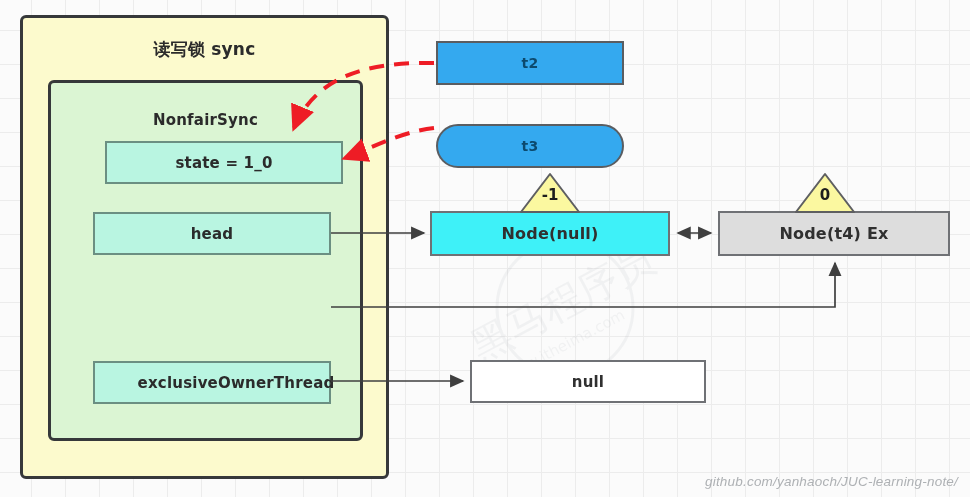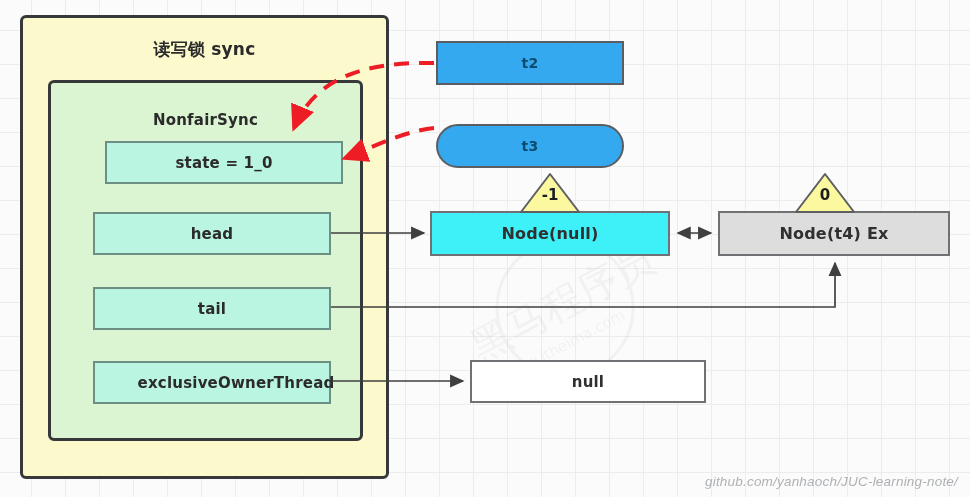--- a/index.html
+++ b/index.html
@@ -153,23 +153,20 @@
   <div class="box inner-sync">
     <span>NonfairSync</span>
   </div>
 
   <div class="box field f1">
     <span>state = 1_0</span>
   </div>
   <div class="box field f2">
     <span>head</span>
   </div>
-  <div class="box field f3">
-    <span>tail</span>
-  </div>
   <div class="box field f4">
     <span>exclusiveOwnerThread</span>
   </div>
 
   <div class="box thread-box t2">
     <span>t2</span>
   </div>
   <div class="box thread-box t3">
     <span>t3</span>
   </div>

